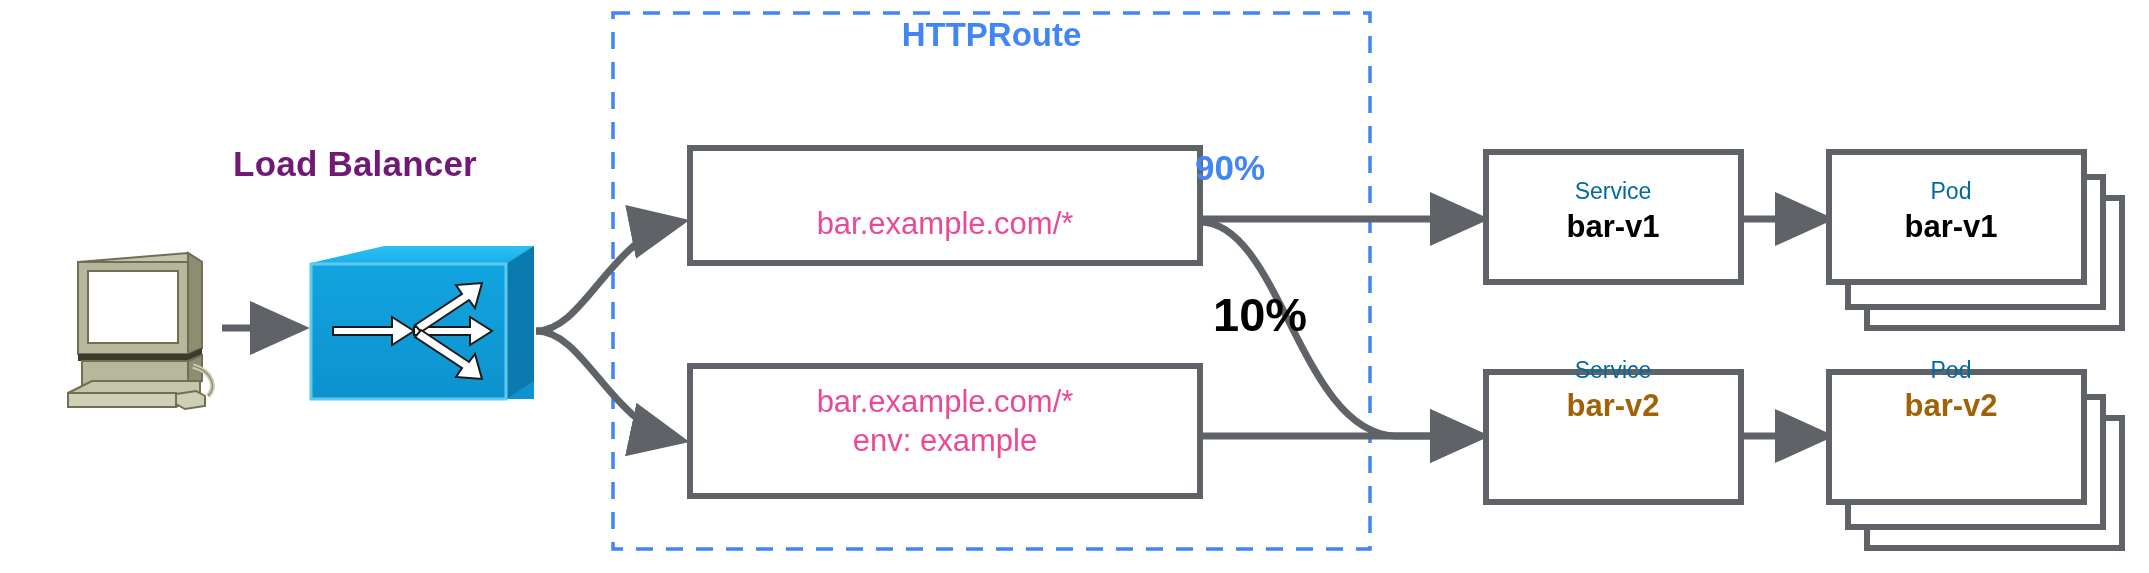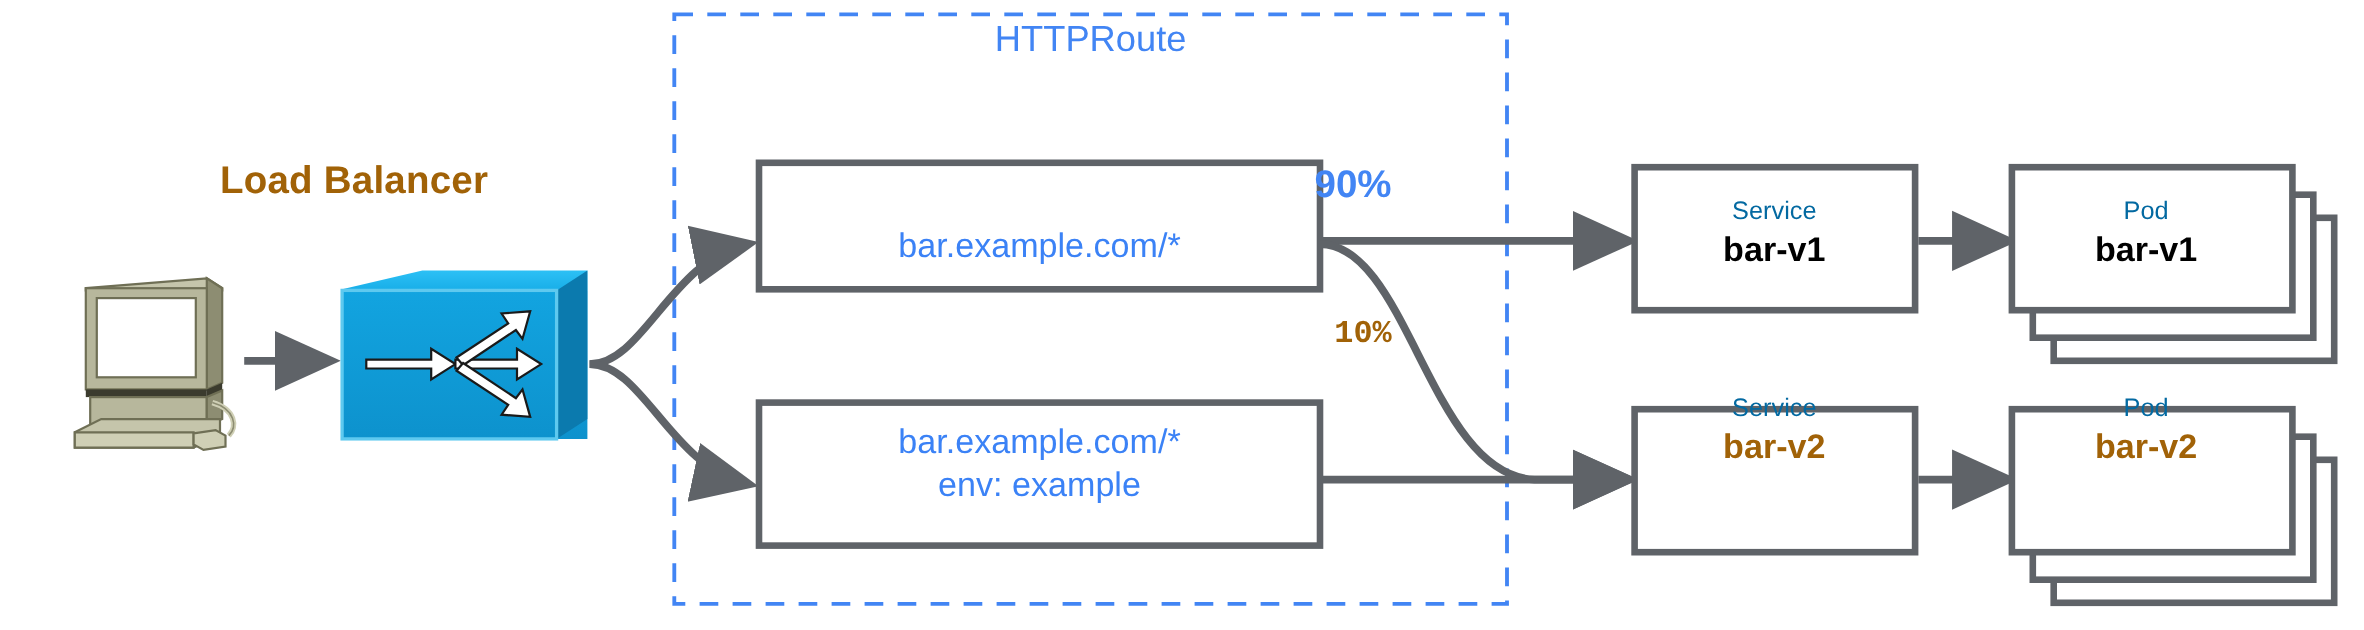--- a/index.html
+++ b/index.html
@@ -8,42 +8,42 @@
     font-family:"Liberation Sans","DejaVu Sans",sans-serif;
     overflow:hidden;position:relative;
   }
   #stage{position:absolute;left:0;top:0;width:2149px;height:573px;}
   #vec{position:absolute;left:0;top:0;width:2149px;height:573px;}
 
   .lbl{position:absolute;white-space:nowrap;}
 
   
   #lb-caption{
-    left:200px;top:144px;width:310px;text-align:left;
-    font-size:35px;font-weight:bold;color:#a16207;letter-spacing:.2px;
+    left:200px;top:144px;width:310px;text-align:center;
+    font-size:35px;font-weight:bold;color:#701a75;letter-spacing:.2px;
   }
 
   
   #route-title{
     left:613px;top:18px;width:757px;text-align:center;
-    font-size:33px;font-weight:normal;color:#4285f4;line-height:1.05;
+    font-size:33px;font-weight:bold;color:#4285f4;line-height:1.05;
   }
   #route-title .l2{display:block;margin-top:9px;}
 
   
   .boxtext{
-    position:absolute;text-align:center;color:#3b82f6;
+    position:absolute;text-align:center;color:#ec4899;
     font-size:31px;line-height:1.25;
   }
   #rule1-text{left:690px;top:205px;width:510px;}
   #rule2-text{left:690px;top:383px;width:510px;}
 
   
   #pct-90{left:1195px;top:148px;font-size:35px;font-weight:bold;color:#4285f4;}
-  #pct-10{left:1213px;top:287px;font-size:29px;font-weight:bold;color:#a16207;font-family:Liberation Mono, monospace;}
+  #pct-10{left:1213px;top:287px;font-size:47px;font-weight:bold;color:#000000;}
 
   
   .nodebox{position:absolute;text-align:center;line-height:1.22;}
   .nodebox .kind{display:block;font-size:23px;color:#0369a1;}
   .nodebox .name{display:block;font-size:31px;font-weight:bold;margin-top:3px;}
   .blue{color:#000000;}
   .green{color:#a16207;}
 
   #svc1-text{left:1473px;top:177px;width:280px;}
   #svc2-text{left:1473px;top:356px;width:280px;}

